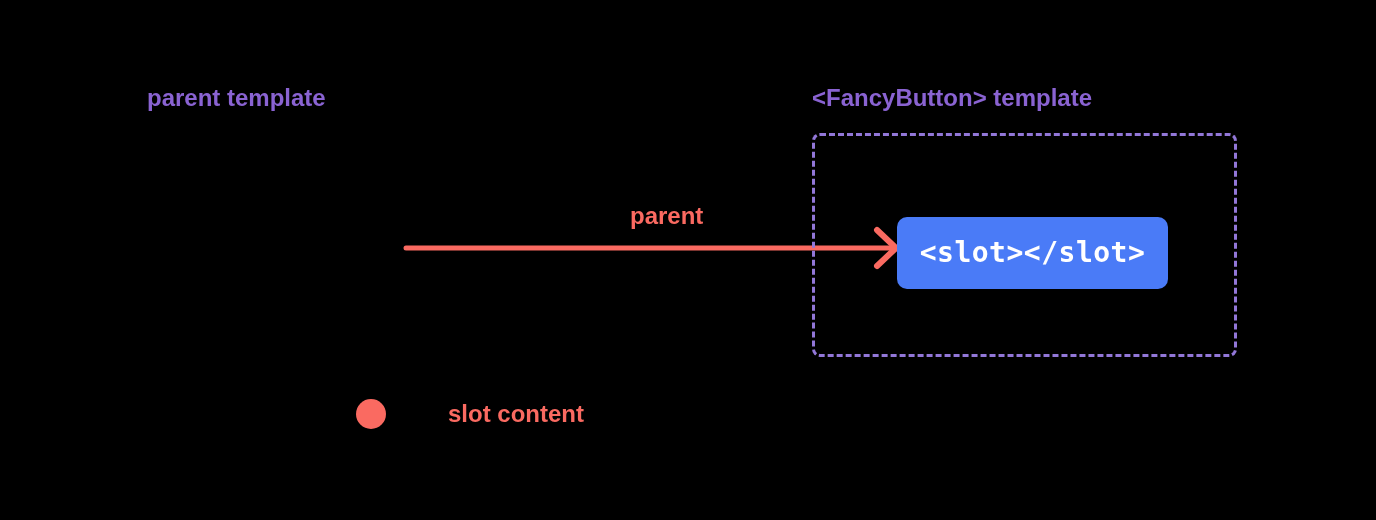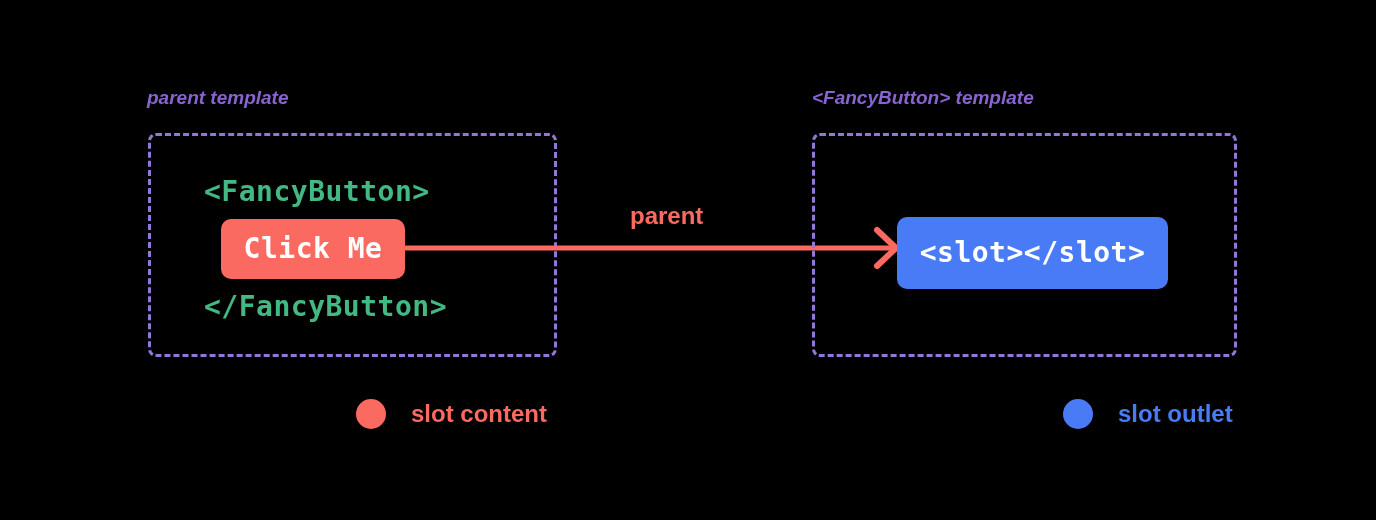--- a/index.html
+++ b/index.html
@@ -6,22 +6,22 @@
     --purple:#8a63d2; --purpleBorder:#9277d8; --green:#42b883;
     --red:#fa6a61; --blue:#4a7bf7; --white:#ffffff; --bg:#000000;
   }
   html,body{margin:0;padding:0;}
   body{background:var(--bg);}
   .canvas{
     position:relative; width:1376px; height:520px; background:var(--bg);
     overflow:hidden; font-family:"Liberation Sans", sans-serif;
   }
   .title{
-    position:absolute; font-size:19px; font-weight:700; color:var(--purple);
-    line-height:28px; white-space:nowrap;font-style:italic;
+    position:absolute; font-size:24px; font-weight:700; color:var(--purple);
+    line-height:28px; white-space:nowrap;
   }
   .left-title{left:147px; top:84px;}
   .right-title{left:812px; top:84px;}
   .dashed-box{
     position:absolute; border:3px dashed var(--purpleBorder); border-radius:8px;
     background:transparent; box-sizing:border-box;
   }
   .left-box{left:148px; top:133px; width:409px; height:224px;}
   .right-box{left:812px; top:133px; width:425px; height:224px;}
   .code{
@@ -37,65 +37,54 @@
     position:absolute; border-radius:10px; display:flex;
     align-items:center; justify-content:center; color:var(--white);
   }
   .red-chip{left:70px; top:83px; width:184px; height:60px; background:var(--red);}
   .blue-chip{left:82px; top:81px; width:271px; height:72px; background:var(--blue);}
   .arrow-svg{position:absolute; left:0; top:0; pointer-events:none;}
   .replace-label{
     position:absolute; left:630px; top:202px; font-size:24px; font-weight:700;
     color:var(--red); line-height:28px; white-space:nowrap;
   }
-  .legend-item{position:absolute; display:flex; align-items:center;}
+  .legend-item{position:absolute; display:flex; align-items:center;gap:37px;}
   .legend-red{left:356px; top:399px;}
   .legend-blue{left:1063px; top:399px;}
   .dot{width:30px; height:30px; border-radius:50%; flex:0 0 auto;}
   .dot-red{background:var(--red);}
   .dot-blue{background:var(--blue);}
   .legend-label{
     font-size:24px; font-weight:700; line-height:30px; margin-left:25px; white-space:nowrap;
   }
   .legend-label-red{color:var(--red);}
   .legend-label-blue{color:var(--blue);}
 </style>
 </head>
 <body>
 
 <div class="canvas">
 
   <div class="title left-title">parent template</div>
 
   <div class="title right-title">&lt;FancyButton&gt; template</div>
 
-  <div class="dashed-box left-box">
-    <div class="code tag lb-open">&lt;FancyButton&gt;</div>
-    <div class="chip red-chip">
-      <span class="code">Click Me</span>
-    </div>
-    <div class="code tag lb-close">&lt;/FancyButton&gt;</div>
-  </div>
 
   <svg class="arrow-svg" width="1376" height="520" viewBox="0 0 1376 520">
     <line x1="406" y1="248" x2="893" y2="248" stroke="#fa6a61" stroke-width="5" stroke-linecap="round"></line>
     <polyline points="877,230 896,248 877,266" fill="none" stroke="#fa6a61" stroke-width="6" stroke-linecap="round" stroke-linejoin="round"></polyline>
   </svg>
 
   <div class="replace-label">parent</div>
 
   <div class="dashed-box right-box">
     <div class="chip blue-chip">
       <span class="code">&lt;slot&gt;&lt;/slot&gt;</span>
     </div>
   </div>
 
   <div class="legend-item legend-red">
     <span class="dot dot-red"></span>
     <span class="legend-label legend-label-red">slot content</span>
   </div>
 
-  <div class="legend-item legend-blue">
-    <span class="dot dot-blue"></span>
-    <span class="legend-label legend-label-blue">slot outlet</span>
-  </div>
 
 </div>
 
 </body></html>

